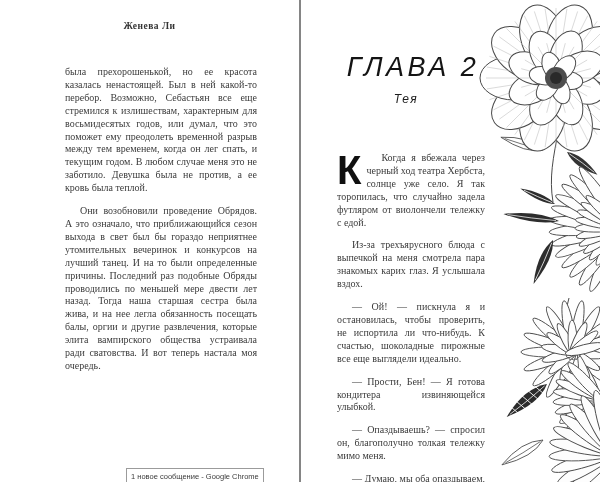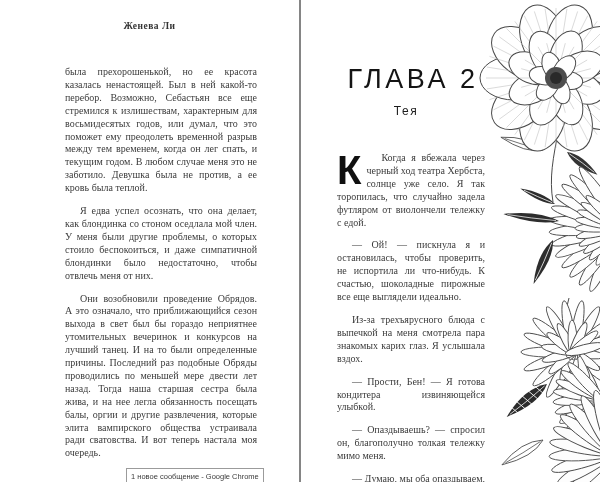--- a/index.html
+++ b/index.html
@@ -20,21 +20,21 @@
   }
   .left-text {
     position:absolute; top:56px; left:55px; width:212px;
   }
   .left-text p, .right-text p {
     margin:10px; font-size:10px; line-height:12.9px; text-align:justify;
     color:#3b3b3b;
   }
   .ind { text-indent:15px; }
   .chapter-head {
-    position:absolute; top:64px; left:24px; width:176px; z-index:2;
+    position:absolute; top:52px; left:24px; width:176px; z-index:2;font-style:italic;
   }
   .chapter-title {
     font-family:"Liberation Sans",sans-serif; font-weight:400;
     font-size:27px; letter-spacing:3.5px; text-align:center; color:#141414;
   }
   .chapter-subtitle {
     font-family:"Liberation Sans",sans-serif; font-size:12px;
     letter-spacing:1.5px; text-align:center; padding-right:14px;
     margin-top:9px; color:#1d1d1d;
   }
@@ -57,21 +57,20 @@
 </style>
 </head>
 <body>
 
 <div class="screen">
 
   <div class="page page-left">
     <div class="running-header">Женева Ли</div>
     <div class="left-text">
       <p>была прехорошенькой, но ее красота казалась ненастоящей. Был в ней какой-то перебор. Возможно, Себастьян все еще стремился к излишествам, характерным для восьмидесятых годов, или думал, что это поможет ему преодолеть временной разрыв между тем временем, когда он лег спать, и текущим годом. В любом случае меня это не заботило. Девушка была не против, а ее кровь была теплой.</p>
-      <p class="ind">Я едва успел осознать, что она делает, как блондинка со стоном оседлала мой член. У меня были другие проблемы, о которых стоило беспокоиться, и даже симпатичной блондинки было недостаточно, чтобы отвлечь меня от них.</p>
       <p class="ind">Они возобновили проведение Обрядов. А это означало, что приближающийся сезон выхода в свет был бы гораздо неприятнее утомительных вечеринок и конкурсов на лучший танец. И на то были определенные причины. Последний раз подобные Обряды проводились по меньшей мере двести лет назад. Тогда наша старшая сестра была жива, и на нее легла обязанность посещать балы, оргии и другие развлечения, которые элита вампирского общества устраивала ради сватовства. И вот теперь настала моя очередь.</p>
     </div>
   </div>
 
   <div class="spine"></div>
 
   <div class="page page-right">
     <svg id="flowers" class="flowers" viewBox="0 0 299 482">
         <g>
           <path d="M258 128 C252 158 248 178 252 202" fill="none" stroke="#4a4a4a" stroke-width="1"></path>
@@ -292,22 +291,22 @@
     <div class="chapter-head">
       <div class="chapter-title">ГЛАВА 2</div>
       <div class="chapter-subtitle">Тея</div>
     </div>
 
     <div class="right-text">
       <p>
         <span class="dropcap">К</span>
       </p>
       <p class="ind">Когда я вбежала через черный ход театра Хербста, солнце уже село. Я так торопилась, что случайно задела футляром от виолончели тележку с едой.</p>
+      <p class="ind">Из-за трехъярусного блюда с выпечкой на меня смотрела пара знакомых карих глаз. Я услышала вздох.</p>
       <p class="ind">— Ой! — пискнула я и остановилась, чтобы проверить, не испортила ли что-нибудь. К счастью, шоколадные пирожные все еще выглядели идеально.</p>
-      <p class="ind">Из-за трехъярусного блюда с выпечкой на меня смотрела пара знакомых карих глаз. Я услышала вздох.</p>
       <p class="ind">— Прости, Бен! — Я готова кондитера извиняющейся улыбкой.</p>
       <p class="ind">— Опаздываешь? — спросил он, благополучно толкая тележку мимо меня.</p>
       <p class="ind">— Думаю, мы оба опаздываем, — заметила я. Большая часть Зеленого зала уже должна быть готова к приему гостей.</p>
     </div>
   </div>
 
   <div class="tooltip">1 новое сообщение - Google Chrome</div>
 
 </div>
 

